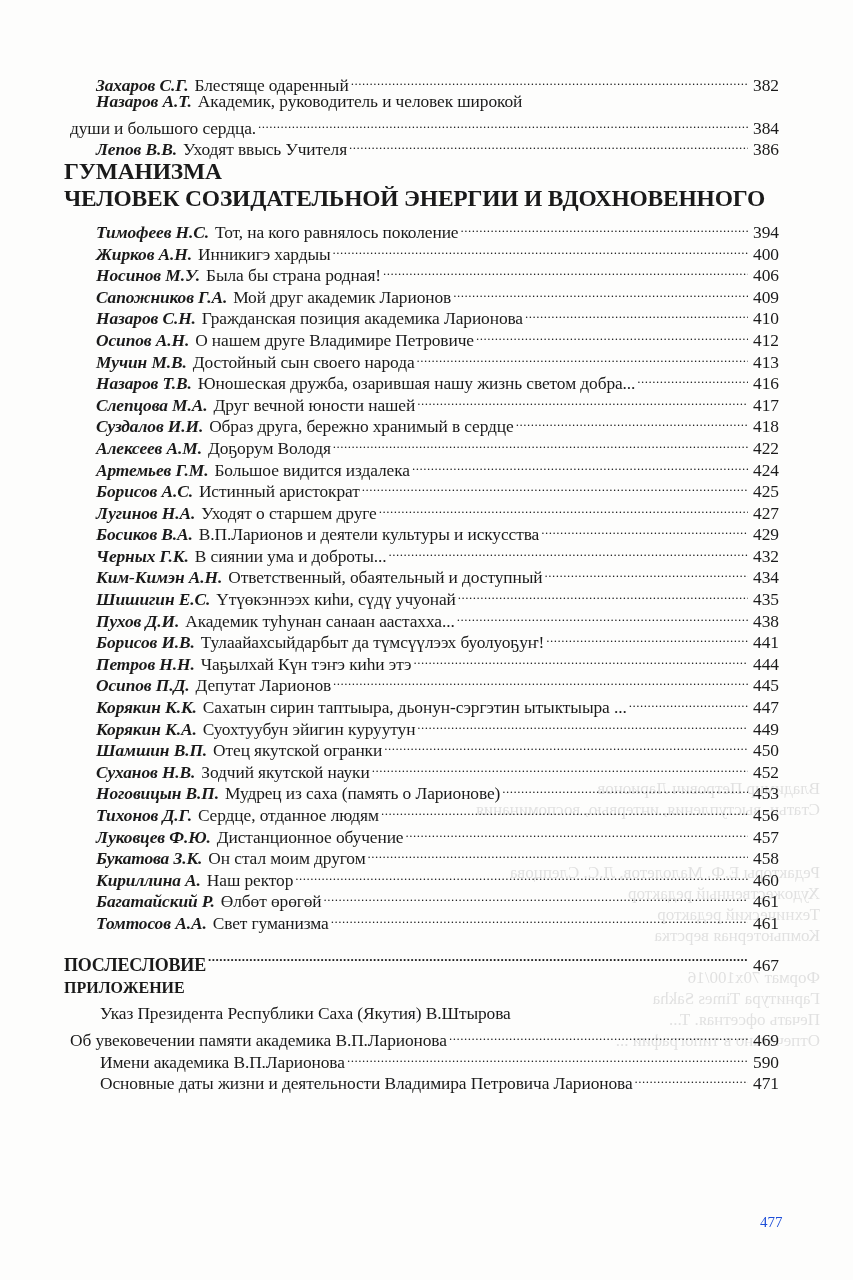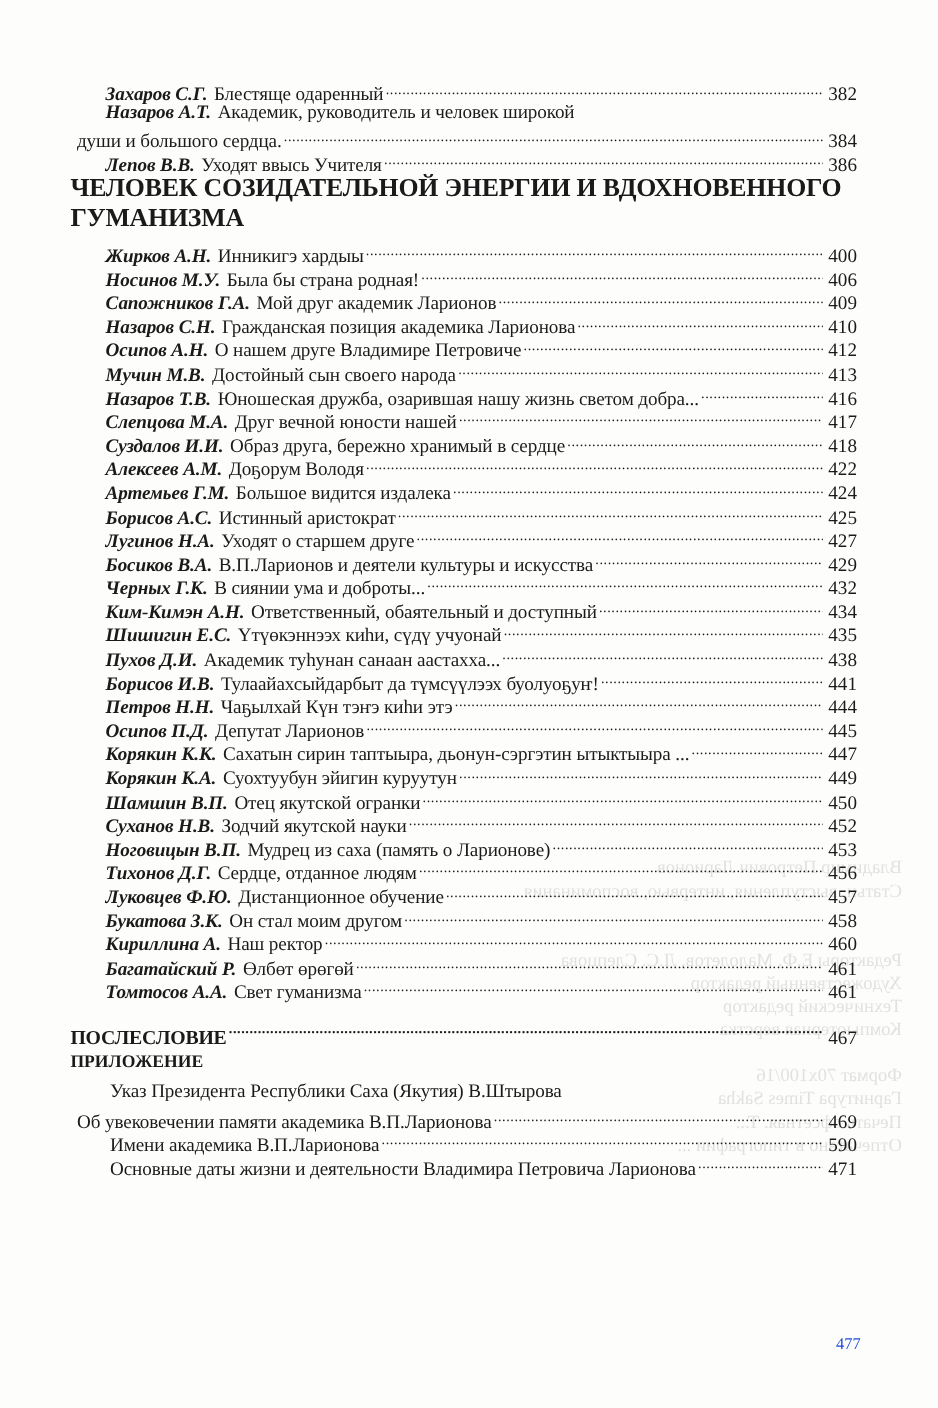--- a/index.html
+++ b/index.html
@@ -161,25 +161,31 @@
       <span class="page-num">384</span>
     </div>
     <div class="row indent">
       <span class="author">Лепов В.В.</span>
       <span class="title">Уходят ввысь Учителя</span>
       <span class="leader"></span>
       <span class="page-num">386</span>
     </div>
 
     <div class="section-heading first">
+      <div>ГУМАНИЗМА</div>
       <div>ЧЕЛОВЕК СОЗИДАТЕЛЬНОЙ ЭНЕРГИИ И ВДОХНОВЕННОГО</div>
-      <div>ГУМАНИЗМА</div>
     </div>
 
     <div id="section-entries">
+        <div class="row indent">
+          <span class="author">Тимофеев Н.С.</span>
+          <span class="title">Тот, на кого равнялось поколение</span>
+          <span class="leader"></span>
+          <span class="page-num">394</span>
+        </div>
         <div class="row indent">
           <span class="author">Жирков А.Н.</span>
           <span class="title">Инникигэ хардыы</span>
           <span class="leader"></span>
           <span class="page-num">400</span>
         </div>
         <div class="row indent">
           <span class="author">Носинов М.У.</span>
           <span class="title">Была бы страна родная!</span>
           <span class="leader"></span>

